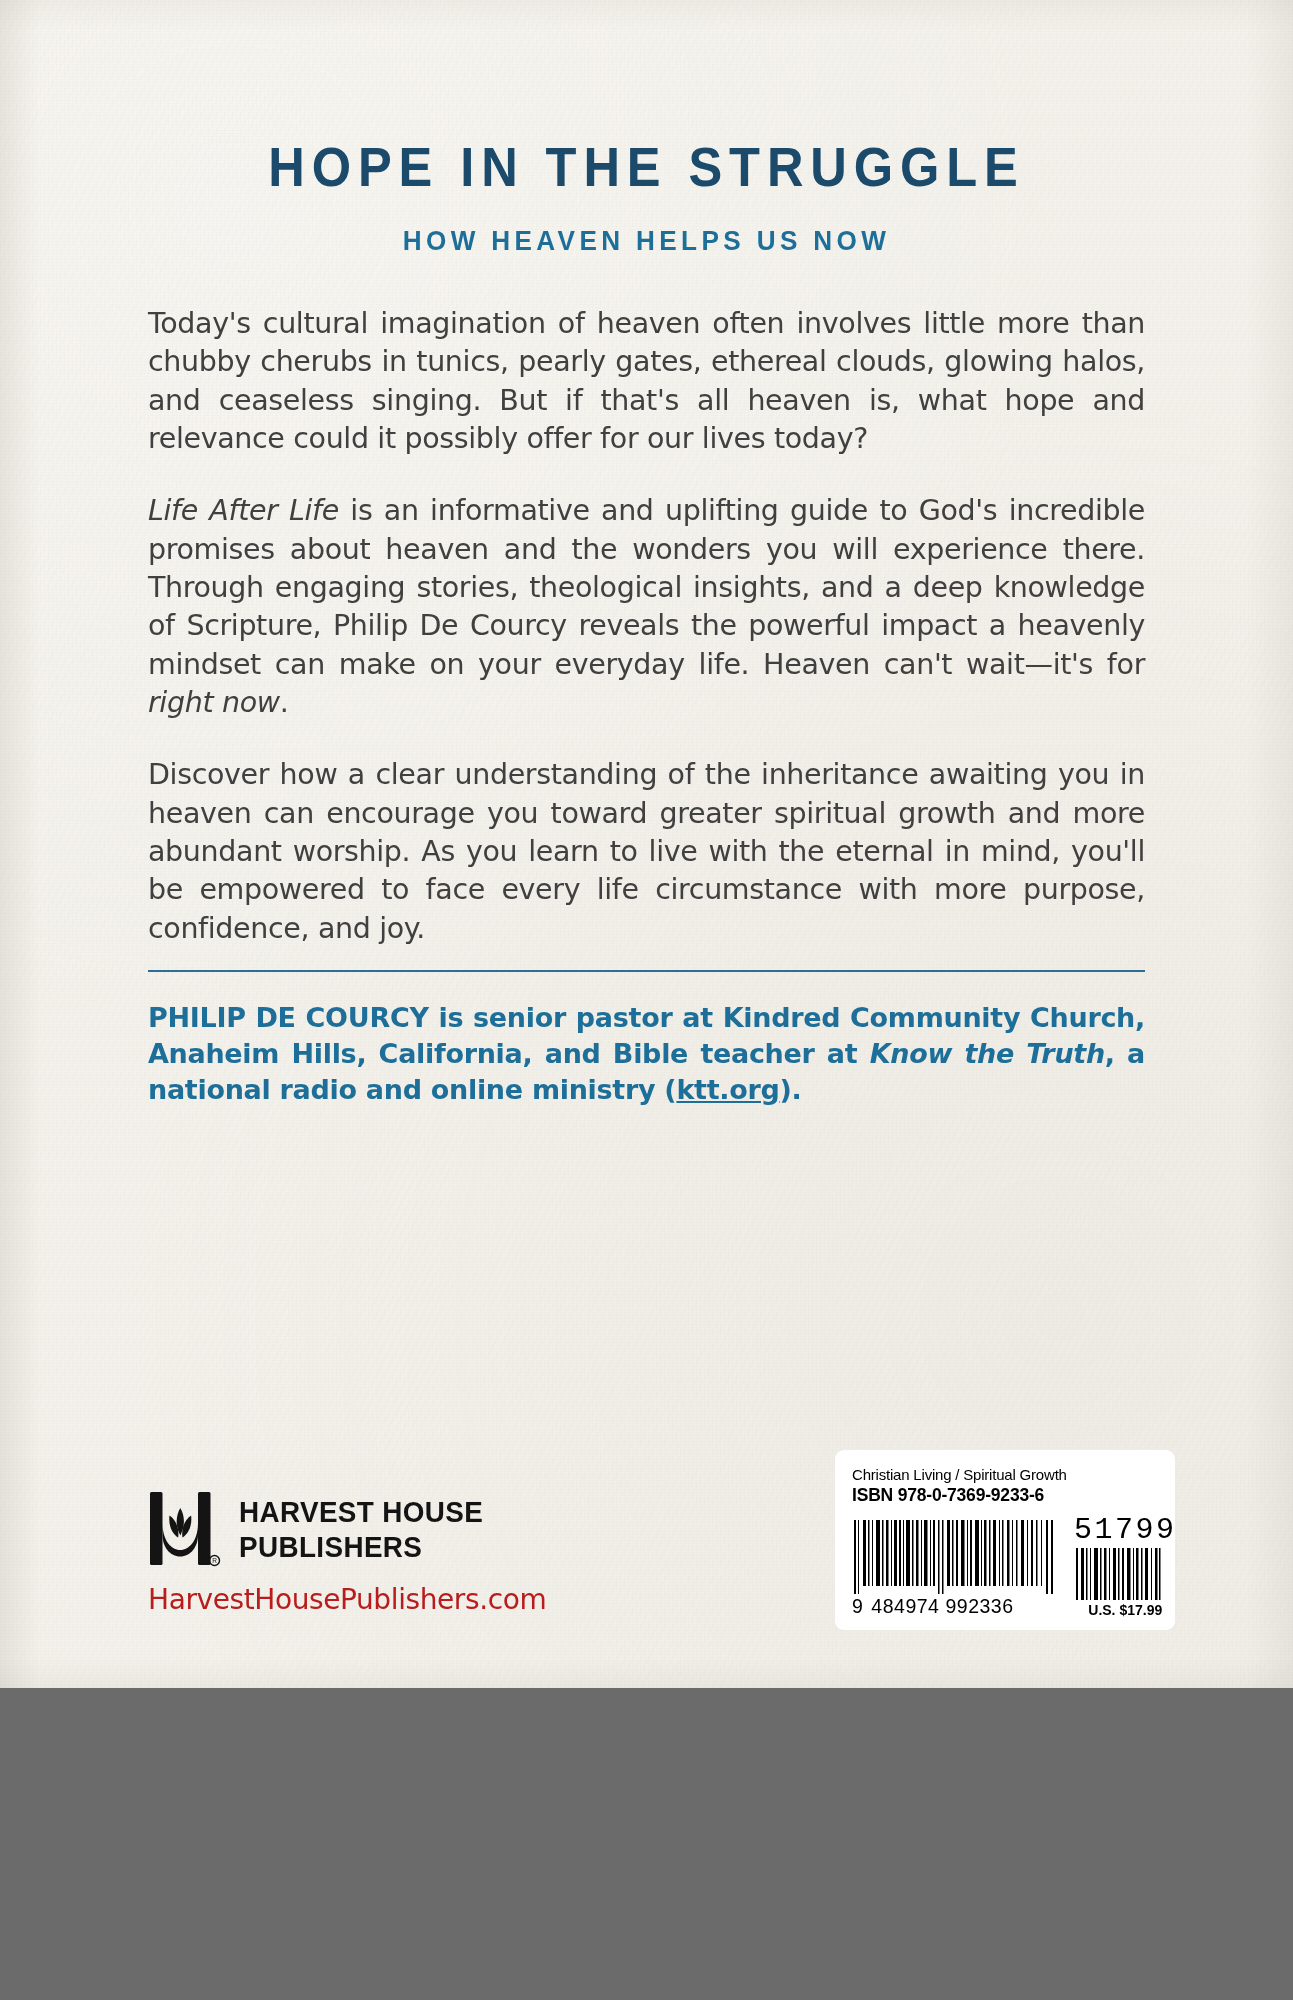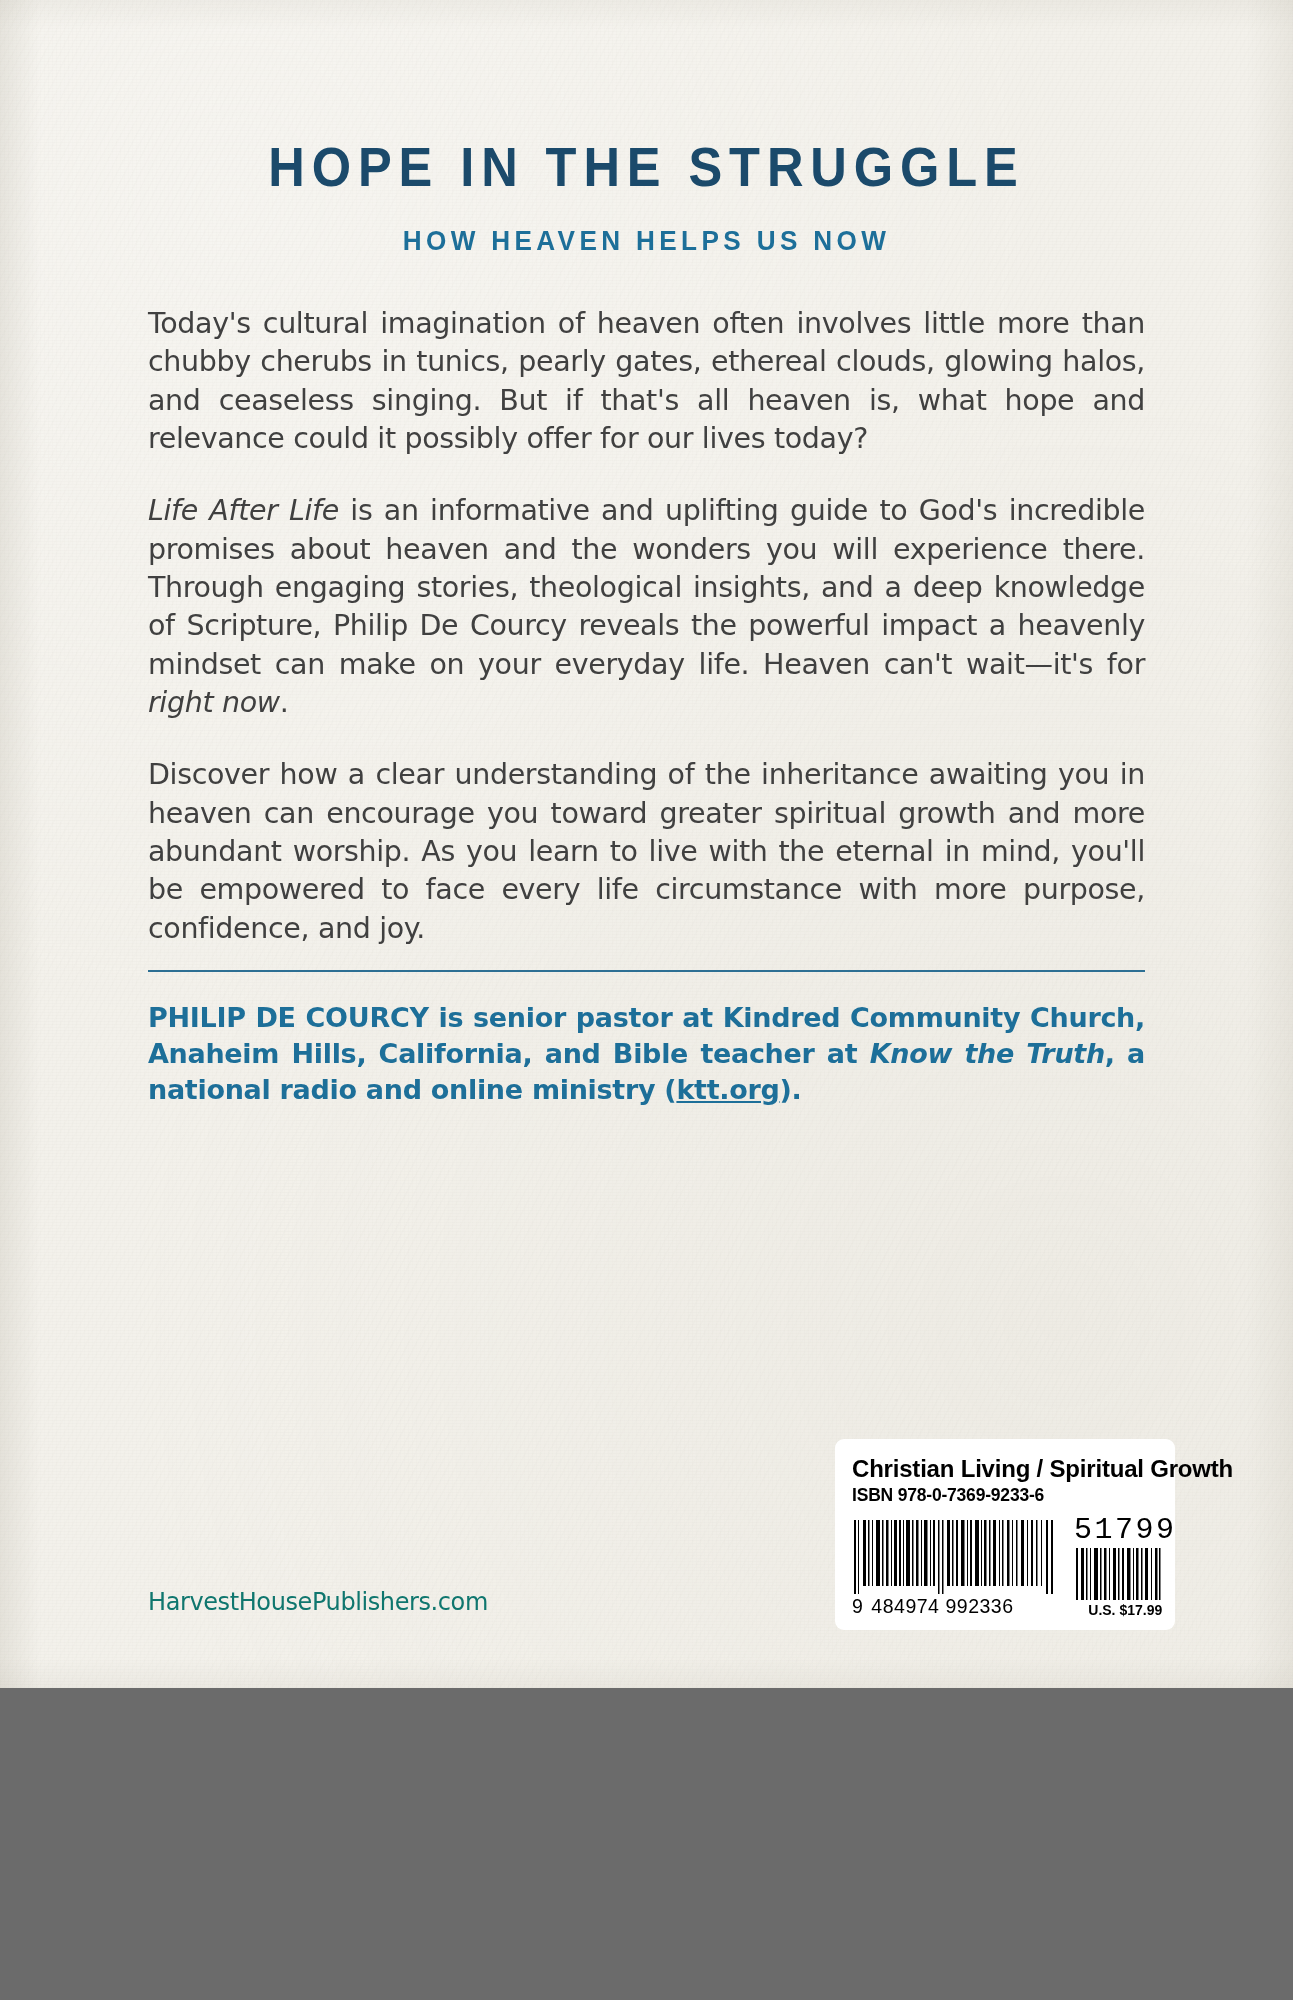--- a/index.html
+++ b/index.html
@@ -156,43 +156,43 @@
     font-size: 29px;
     font-weight: 700;
     letter-spacing: 0.4px;
     font-family: "Liberation Sans Narrow", "Liberation Sans", sans-serif;
     transform: scaleX(0.96);
     transform-origin: left center;
   }
   .pub-words .l2 { margin-top: 6px; }
   .pub-site {
     margin-top: 13px;
-    color: #0f766e;
-    font-size: 24px;
+    color: #b91c1c;
+    font-size: 28px;
     font-weight: 400;
     letter-spacing: -0.4px;
     font-family: "DejaVu Sans", "Liberation Sans", sans-serif;
   }
 
   
   .barcode-block {
     position: absolute;
     right: 118px;
     bottom: 58px;
     width: 340px;
     background: #ffffff;
     border-radius: 9px;
     padding: 16px 17px 12px 17px;
     box-sizing: border-box;
     box-shadow: 0 0 0 0 rgba(0,0,0,0);
   }
   .bc-cat {
     color: #000;
-    font-size: 24px;
-    font-weight: 700;
+    font-size: 15px;
+    font-weight: 400;
     letter-spacing: -0.2px;
     font-family: "Liberation Sans", sans-serif;
     white-space: nowrap;
   }
   .bc-isbn {
     color: #000;
     font-size: 17.5px;
     font-weight: 700;
     letter-spacing: -0.2px;
     margin-top: 2px;
@@ -280,20 +280,45 @@
 
     <p class="bio">
       <span class="name">PHILIP DE COURCY</span><span> is senior pastor at Kindred Community Church, Anaheim Hills, California, and Bible teacher at </span><span class="work">Know the Truth</span><span>, a national radio and online ministry (</span><a class="link" href="#">ktt.org</a><span>).</span>
     </p>
 
   </div>
 
   <div class="bottom">
 
     <div class="publisher">
+      <div class="pub-row">
+
+        <div class="pub-mark">
+          <svg viewBox="0 0 74 80" width="74" height="80" aria-hidden="true">
+
+            <rect x="2" y="2" width="12.5" height="73" rx="1.5" fill="#141414"></rect>
+            <rect x="50" y="2" width="12.5" height="73" rx="1.5" fill="#141414"></rect>
+
+            <path d="M14.5 33 C14.5 50 23 60 32.3 60 C41.6 60 50 50 50 33 L50 45 C50 57 42.5 66.5 32.3 66.5 C22 66.5 14.5 57 14.5 45 Z" fill="#141414"></path>
+
+            <path d="M32.3 18 C36.6 25 37.6 35.5 32.3 45.5 C27 35.5 28 25 32.3 18 Z" fill="#141414"></path>
+            <path d="M21.5 25.5 C27.8 29.5 31.3 38 30.2 47.5 C23.5 43.5 20.3 34.5 21.5 25.5 Z" fill="#141414"></path>
+            <path d="M43.1 25.5 C44.3 34.5 41.1 43.5 34.4 47.5 C33.3 38 36.8 29.5 43.1 25.5 Z" fill="#141414"></path>
+
+            <circle cx="66.5" cy="70.5" r="5" fill="none" stroke="#141414" stroke-width="1.4"></circle>
+            <text x="66.5" y="73.3" font-family="Liberation Sans, sans-serif" font-size="6.5" text-anchor="middle" fill="#141414">R</text>
+          </svg>
+        </div>
+
+        <div class="pub-words">
+          <span class="l1">HARVEST HOUSE</span>
+          <span class="l2">PUBLISHERS</span>
+        </div>
+
+      </div>
       <div class="pub-site">HarvestHousePublishers.com</div>
     </div>
 
     <div class="barcode-block">
       <div class="bc-cat">Christian Living / Spiritual Growth</div>
       <div class="bc-isbn">ISBN 978-0-7369-9233-6</div>
 
       <div class="bc-codes">
 
         <div class="ean-main">

